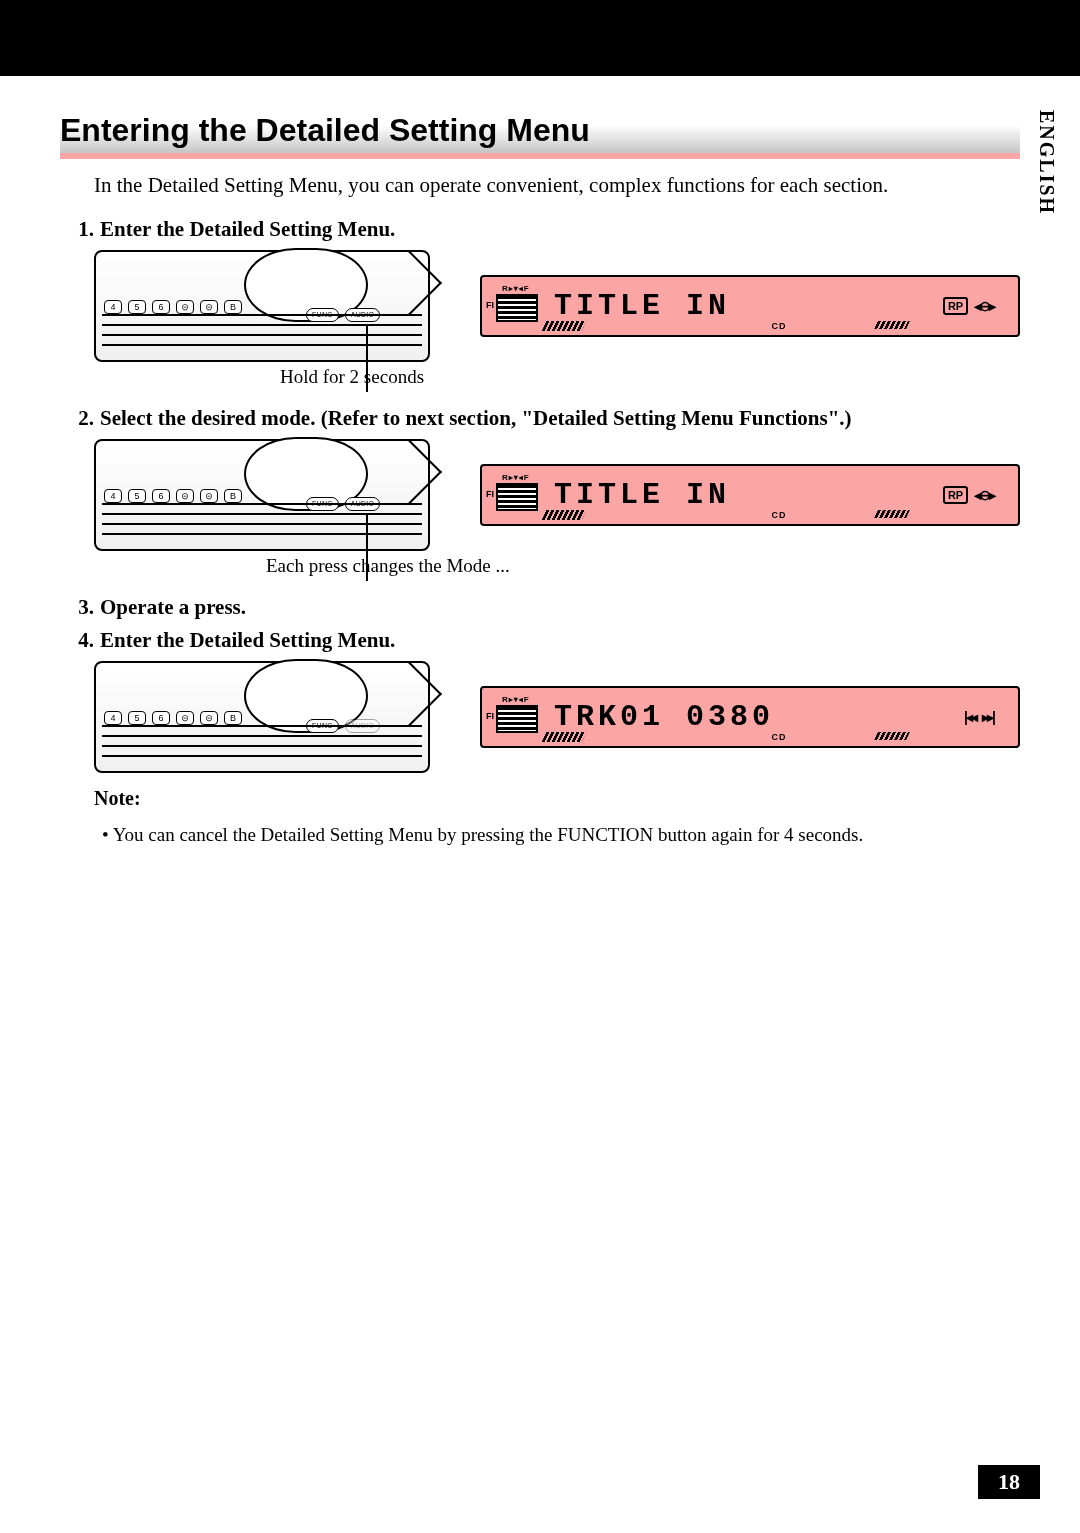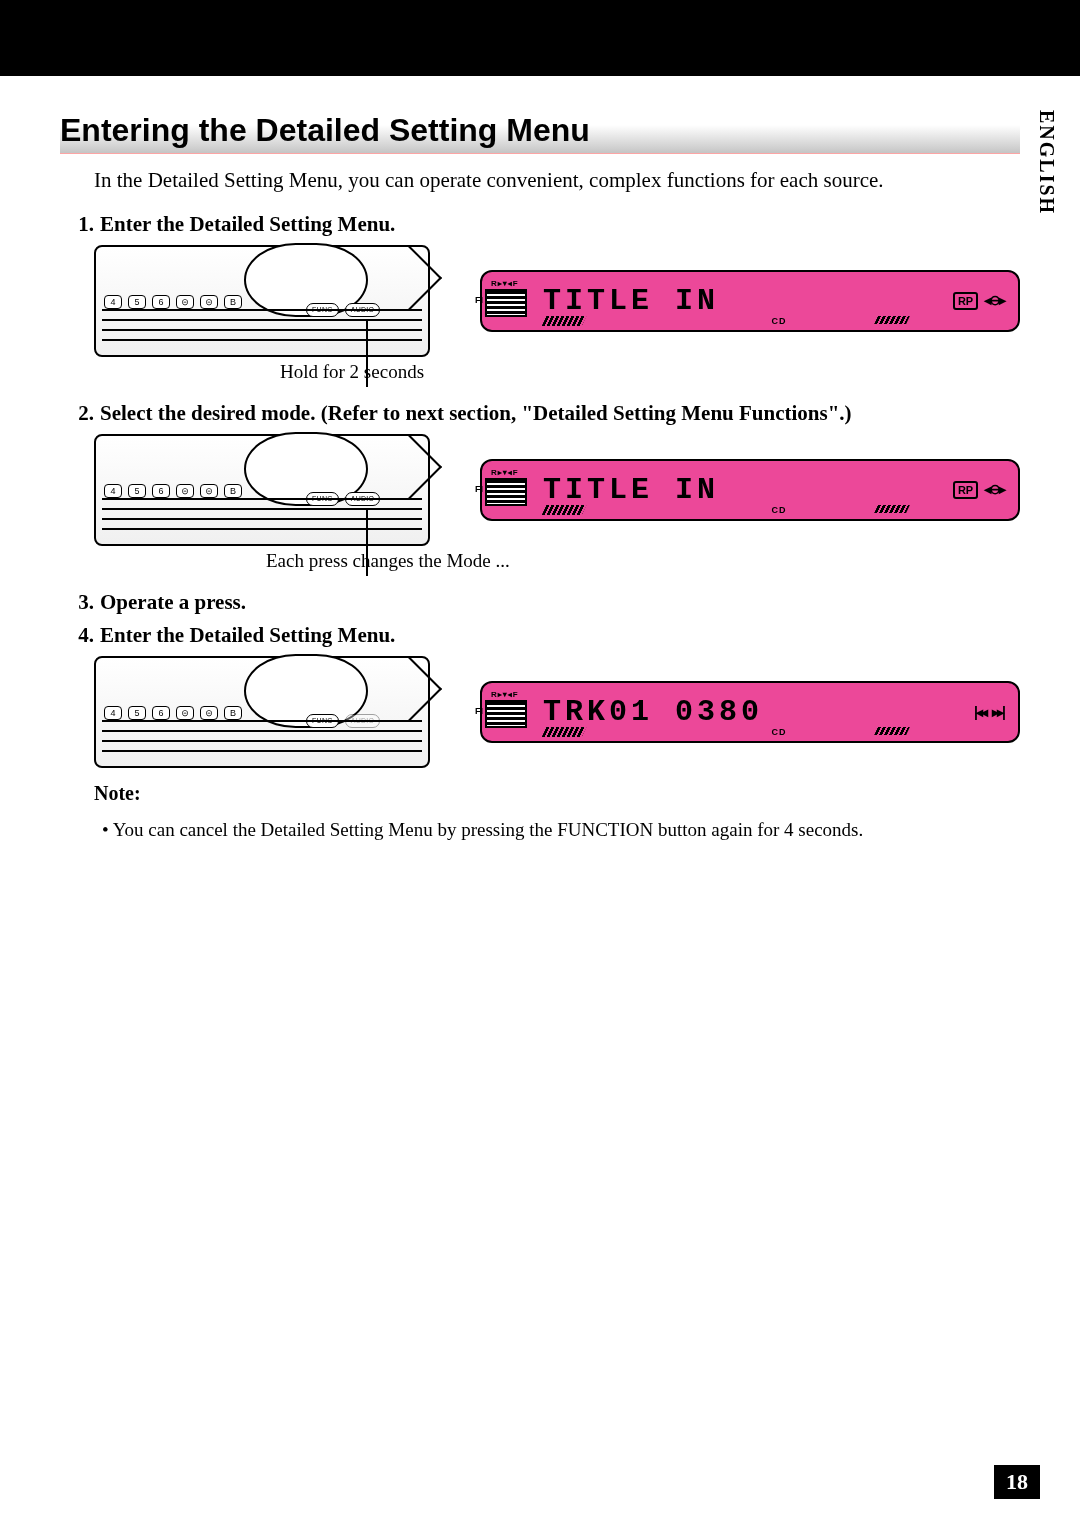--- a/index.html
+++ b/index.html
@@ -1,19 +1,19 @@
 <!DOCTYPE html>
 <html><head>
 <meta charset="utf-8">
 <style>
   html,body{margin:0;padding:0;background:#fff;color:#000;font-family:"Times New Roman",serif}
   .page{width:1080px;height:1533px;position:relative;margin:0 auto;background:#fff}
   .topbar{position:absolute;left:0;top:0;width:1080px;height:76px;background:#000}
   .content{position:absolute;left:60px;right:60px;top:110px}
-  .h1wrap{border-bottom:1px solid #fca5a5}
+  .h1wrap{border-bottom:6px solid #fca5a5}
   .h1{margin:0;font-family:Arial,Helvetica,sans-serif;font-weight:700;font-size:32px;
       background:linear-gradient(to bottom,#fff 0%,#fff 35%,#c5c5c5 100%);
       padding:2px 0 4px 0}
   .intro{margin:12px 0 18px 34px;font-size:21px;line-height:1.35}
   .step{margin:4px 0 8px 0;font-size:21px;font-weight:700;display:flex}
   .step .num{width:34px;flex:0 0 34px;text-align:right;padding-right:6px}
   .step .txt{flex:1}
   .figrow{display:flex;align-items:center;gap:12px;margin:6px 0 2px 34px}
   .device{width:332px;height:108px;border:2px solid #000;border-radius:8px;position:relative;
           background:linear-gradient(#fff,#f0f0f0)}
@@ -23,65 +23,65 @@
                 border-radius:50%/60%;background:#fff}
   .device .btns{position:absolute;left:8px;top:48px;display:flex;gap:6px;font:9px Arial}
   .device .btns span{border:1.5px solid #000;border-radius:4px;padding:0 3px;line-height:12px;height:12px;
                      display:inline-flex;align-items:center;justify-content:center;background:#fff;min-width:10px}
   .device .fa{position:absolute;left:210px;top:56px;display:flex;gap:6px;font:7px Arial;letter-spacing:.3px}
   .device .fa span{border:1.5px solid #000;border-radius:8px;padding:0 5px;height:12px;line-height:12px;background:#fff}
   .device .ptr{position:absolute;right:60px;top:72px;width:2px;height:68px;background:#000}
   .arrow{width:26px;height:46px;position:relative}
   .arrow::before{content:"";position:absolute;left:0;top:0;border-left:2px solid #000;border-top:2px solid #000;
                  width:44px;height:44px;transform:rotate(135deg);transform-origin:0 0}
-  .lcd{flex:1;height:58px;border:2.5px solid #000;border-radius:12px;position:relative;
-       display:flex;align-items:center;padding:0 3px;background:#ec4899}
+  .lcd{flex:1;height:58px;border:2.5px solid #000;border-radius:4px;position:relative;
+       display:flex;align-items:center;padding:0 14px;background:#fca5a5}
   .lcd .left{width:50px;height:40px;position:relative;font:8px Arial;font-weight:700}
   .lcd .left .rf{position:absolute;left:6px;top:-2px;letter-spacing:1px}
   .lcd .left .dial{position:absolute;left:0;top:8px;width:38px;height:24px;
                    background:repeating-linear-gradient(#000 0 3px,#fff 3px 5px);
                    border:2px solid #000}
   .lcd .left .fi{position:absolute;left:-10px;top:14px;font-size:9px}
   .lcd .main{flex:1;text-align:left;font-family:"Segment7","Courier New",monospace;font-size:30px;
              letter-spacing:4px;font-weight:700;padding-left:8px;white-space:nowrap}
   .lcd .cd{position:absolute;left:54%;bottom:4px;font:bold 9px Arial;letter-spacing:1px}
-  .lcd .ricon{position:absolute;right:14px;top:50%;transform:translateY(-50%);display:flex;gap:6px;align-items:flex-start}
+  .lcd .ricon{position:absolute;right:24px;top:50%;transform:translateY(-50%);display:flex;gap:6px;align-items:center}
   .lcd .rpt{font:bold 11px Arial;border:2px solid #000;border-radius:3px;padding:0 3px;line-height:14px}
   .lcd .nav{font:bold 14px Arial;letter-spacing:-2px}
   .lcd .bars{position:absolute;left:62px;bottom:4px;width:40px;height:10px;
              background:repeating-linear-gradient(to right,#000 0 3px,transparent 3px 5px);
              transform:skewX(-25deg)}
   .lcd .bars2{position:absolute;right:110px;bottom:6px;width:32px;height:8px;
               background:repeating-linear-gradient(to right,#000 0 3px,transparent 3px 5px);
               transform:skewX(-25deg)}
   .caption{font-size:19px;margin:4px 0 18px 34px}
   .cap-center{text-align:center;padding-right:410px}
   .cap-indent{padding-left:172px}
   .noteh{font-size:20px;font-weight:700;margin:14px 0 14px 34px}
   .notel{font-size:19px;margin:0 0 0 42px}
   .notel::before{content:"•  "}
   .lang{position:absolute;right:22px;top:110px;writing-mode:vertical-rl;font:bold 20px "Times New Roman",serif;
         letter-spacing:2px}
   .pnum{position:absolute;right:40px;bottom:34px;background:#000;color:#fff;
-        font:bold 22px "Times New Roman";padding:4px 12px}
+        font:bold 22px "Times New Roman";padding:4px 20px}
   .no-audio .fa span:last-child{opacity:.35;text-decoration:line-through}
 </style>
 </head>
 <body>
 
 <div class="page">
   <div class="topbar"></div>
   <div class="lang">ENGLISH</div>
 
   <div class="content">
 
     <div class="h1wrap">
       <h1 class="h1">Entering the Detailed Setting Menu</h1>
     </div>
-    <p class="intro">In the Detailed Setting Menu, you can operate convenient, complex functions for each source.</p>
+    <p class="intro">In the Detailed Setting Menu, you can operate convenient, complex functions for each section.</p>
 
     <div class="step">
       <span class="num">1.</span>
       <span class="txt">Enter the Detailed Setting Menu.</span>
     </div>
     <div class="figrow">
       <div class="device">
         <div class="disc"></div>
         <div class="btns">
           <span>4</span>

